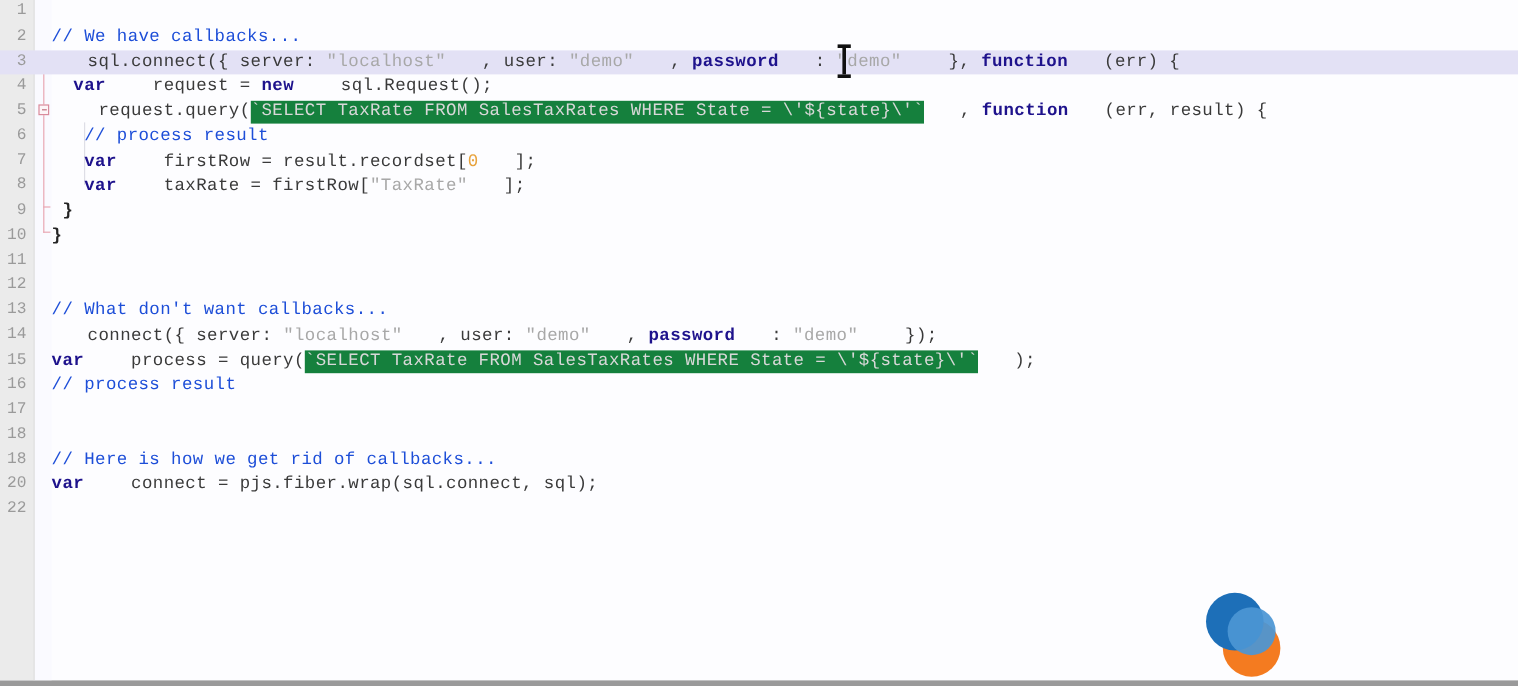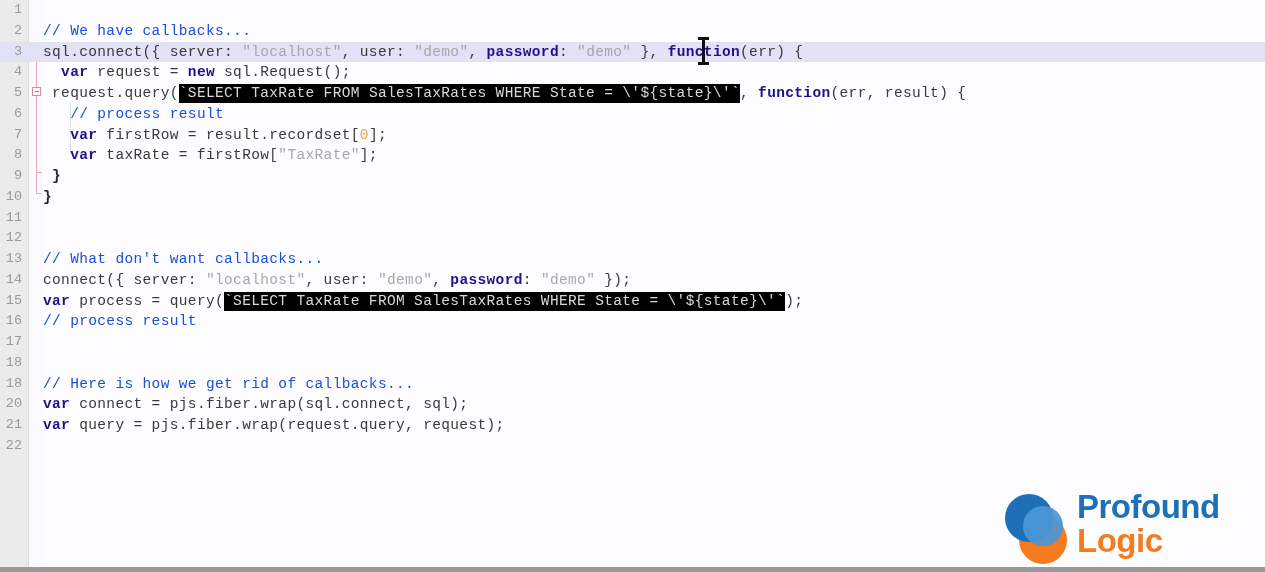--- a/index.html
+++ b/index.html
@@ -80,23 +80,23 @@
     top: 0;
     white-space: pre;
   }
 
   
   .kw      { color: #1e128c; font-weight: bold; }
   .cmt     { color: #1d4ed8; }
   .str     { color: #a8a8a8; }
   .num     { color: #e8a33d; }
   .punct   { color: #242424; font-weight: bold; }
-  .plain   { color: #3a3a3a; }
+  .plain   { color: #3a3a3a; margin-left: 30px; }
   .sql-hl  {
-    background: #000000;
+    background: #15803d;
     color: #d8d8d8;
     padding: 1px 0 2px 0;
   }
 
   
   .fold-line {
     position: absolute;
     background: #e9a8b4;
     width: 1px;
   }
@@ -328,43 +328,35 @@
     <div class="line">
       <span class="ln">18</span>
       <span class="code"><span class="cmt">// Here is how we get rid of callbacks...</span></span>
     </div>
 
     <div class="line">
       <span class="ln">20</span>
       <span class="code"><span class="kw">var</span><span class="plain"> connect = pjs.fiber.wrap(sql.connect, sql);</span></span>
     </div>
 
-    <div class="line">
-      <span class="ln">21</span>
-      <span class="code"><span class="kw">var</span><span class="plain"> query = pjs.fiber.wrap(request.query, request);</span></span>
-    </div>
 
     <div class="line">
       <span class="ln">22</span>
       <span class="code"></span>
     </div>
 
   </div>
 
   <div class="ibeam" style="left:698px; top:37px;">
     <span class="cap-top"></span>
     <span class="stem"></span>
     <span class="cap-bot"></span>
   </div>
 
   <div class="logo">
     <div class="logo-mark">
       <span class="circle c-orange"></span>
       <span class="circle c-blue-dark"></span>
       <span class="circle c-blue-light"></span>
     </div>
-    <div class="logo-text">
-      <span class="logo-profound">Profound</span>
-      <span class="logo-logic">Logic</span>
-    </div>
   </div>
 
 </div>
 
 </body></html>

